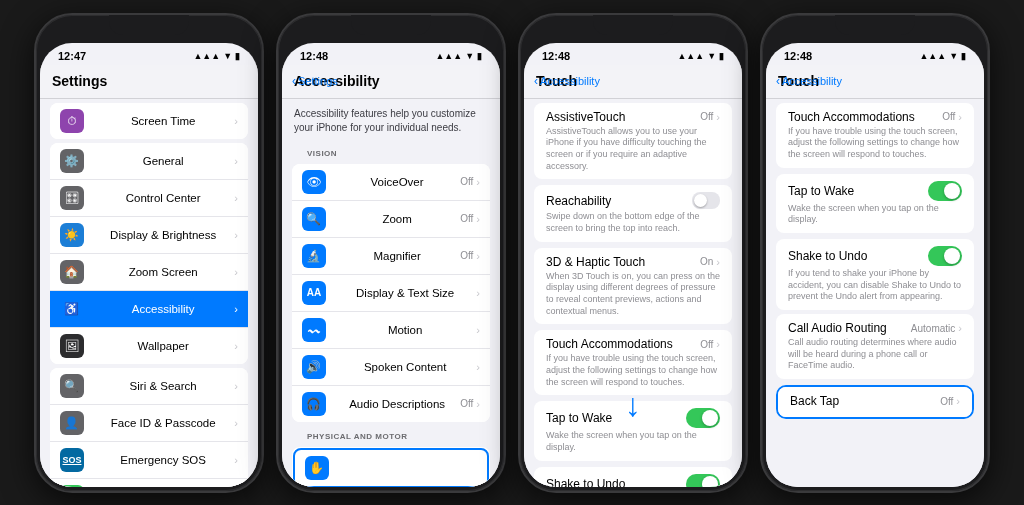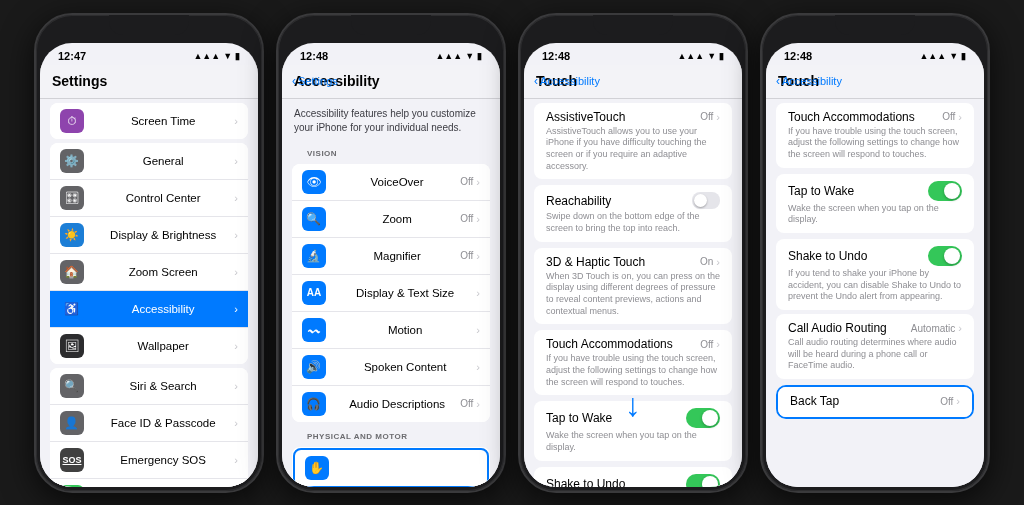--- a/index.html
+++ b/index.html
@@ -294,21 +294,21 @@
             <div class="item-icon" style="background:#636366;">🔍</div>
             <span class="item-label">Siri &amp; Search</span>
             <span class="item-chevron">›</span>
           </div>
           <div class="settings-item">
             <div class="item-icon" style="background:#636366;">👤</div>
             <span class="item-label">Face ID &amp; Passcode</span>
             <span class="item-chevron">›</span>
           </div>
           <div class="settings-item">
-            <div class="item-icon" style="background:#404040; font-size:9px; font-weight:700;text-decoration:underline;">SOS</div>
+            <div class="item-icon" style="background:#0369a1; font-size:9px; font-weight:700;text-decoration:underline;">SOS</div>
             <span class="item-label">Emergency SOS</span>
             <span class="item-chevron">›</span>
           </div>
           <div class="settings-item">
             <div class="item-icon" style="background:#34c759;">🔋</div>
 
           </div>
 
         </div>
 

